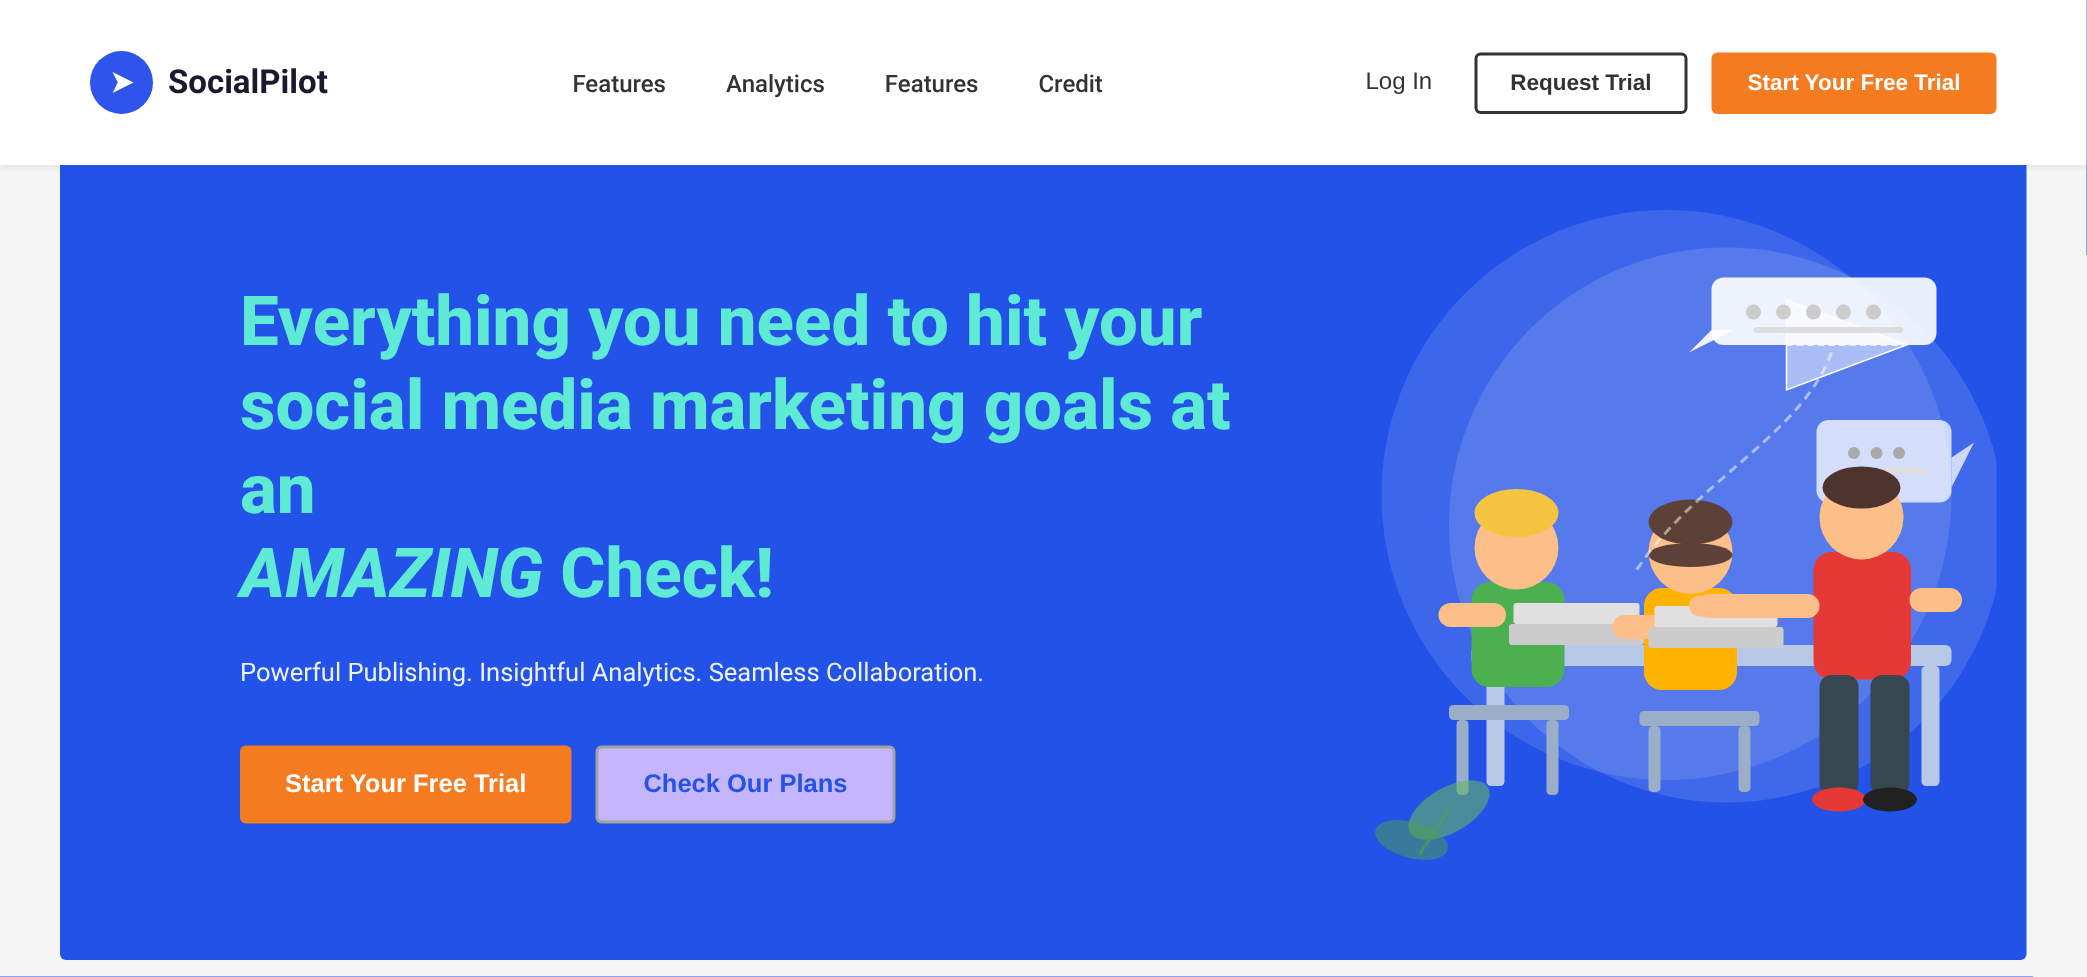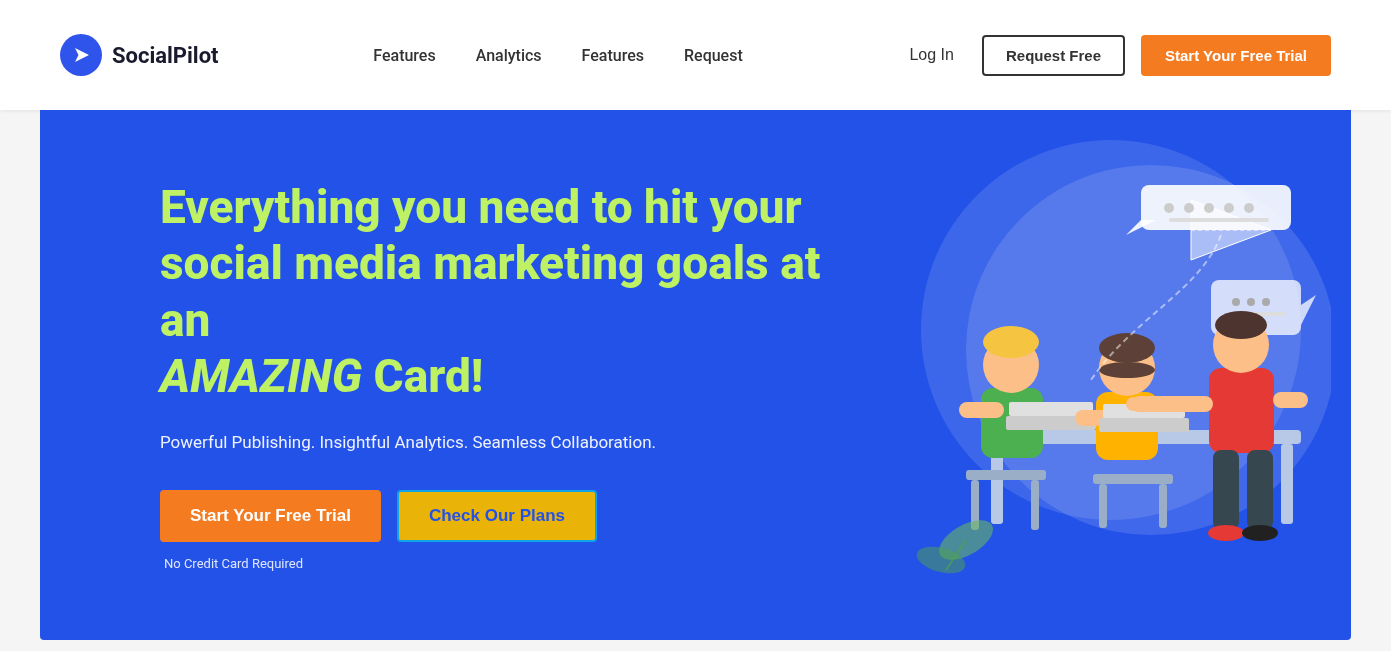--- a/index.html
+++ b/index.html
@@ -94,21 +94,21 @@
       margin: 0 40px;
       border-radius: 0 0 4px 4px;
     }
     .hero-content {
       max-width: 700px;
       z-index: 2;
     }
     .hero-title {
       font-size: 46px;
       font-weight: 800;
-      color: #bef264;
+      color: #5eead4;
       line-height: 1.22;
       margin-bottom: 28px;
     }
     .hero-title em {
       font-style: italic;
       text-underline-offset: 4px;
     }
     .hero-subtitle {
       font-size: 17px;
       color: rgba(255,255,255,0.92);
@@ -125,22 +125,22 @@
       background: #F47B20;
       border: none;
       font-size: 17px;
       font-weight: 700;
       color: #fff;
       cursor: pointer;
       padding: 16px 30px;
       border-radius: 4px;
     }
     .btn-plans {
-      background: #eab308;
-      border: 2px solid #0ea5e9;
+      background: #c4b5fd;
+      border: 2px solid #a3a3a3;
       font-size: 17px;
       font-weight: 700;
       color: #2352E8;
       cursor: pointer;
       padding: 14px 30px;
       border-radius: 4px;
     }
     .no-card {
       font-size: 13px;
       color: rgba(255,255,255,0.85);
@@ -178,43 +178,42 @@
         <path d="M19 11L5 4l3.5 7L5 18l14-7z" fill="white"></path>
       </svg>
     </div>
     <span class="logo-text">SocialPilot</span>
   </a>
 
   <ul class="nav-links">
     <li><a href="#">Features</a></li>
     <li><a href="#">Analytics</a></li>
     <li><a href="#">Features</a></li>
-    <li><a href="#">Request</a></li>
+    <li><a href="#">Credit</a></li>
   </ul>
 
   <div class="nav-actions">
     <button class="btn-login">Log In</button>
-    <button class="btn-demo">Request Free</button>
+    <button class="btn-demo">Request Trial</button>
     <button class="btn-trial-nav">Start Your Free Trial</button>
   </div>
 </nav>
 
 <section class="hero">
   <div class="hero-content">
     <h1 class="hero-title">
       <span>Everything you need to hit your</span><br>
       <span>social media marketing goals at an</span><br>
-      <em>AMAZING</em><span> Card!</span>
+      <em>AMAZING</em><span> Check!</span>
     </h1>
     <p class="hero-subtitle">Powerful Publishing. Insightful Analytics. Seamless Collaboration.</p>
     <div class="hero-buttons">
       <button class="btn-trial-hero">Start Your Free Trial</button>
       <button class="btn-plans">Check Our Plans</button>
     </div>
-    <p class="no-card">No Credit Card Required</p>
   </div>
 
   <div class="bg-circle"></div>
 
   <div class="illustration-svg">
     <svg viewBox="0 0 480 440" xmlns="http://www.w3.org/2000/svg">
 
       <circle cx="300" cy="210" r="185" fill="rgba(255,255,255,0.13)"></circle>
 
       <g transform="translate(340, 60)">

